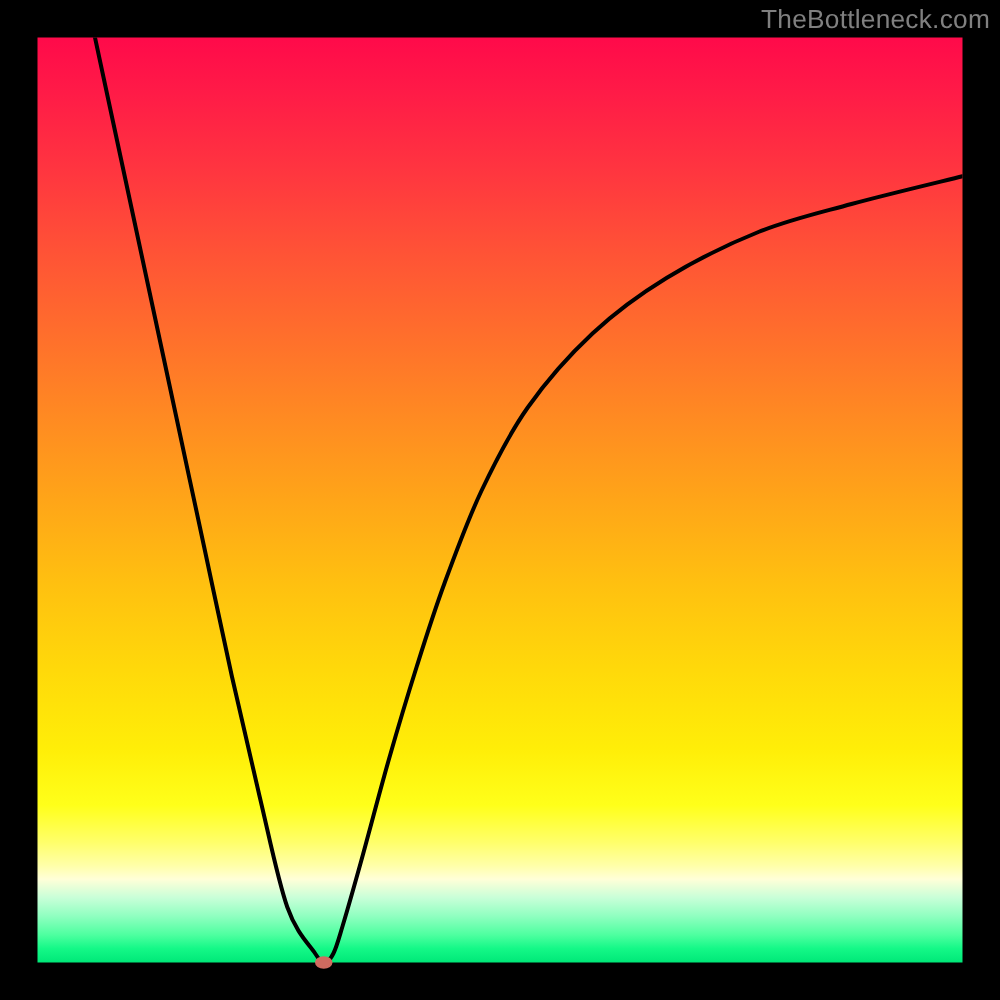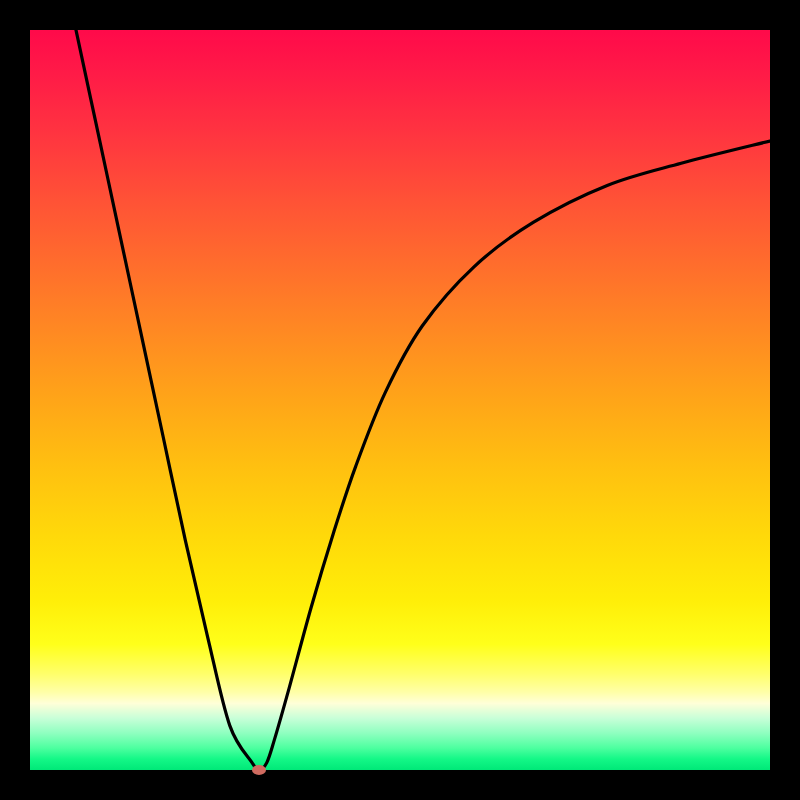--- a/index.html
+++ b/index.html
@@ -74,13 +74,14 @@
 </head>
 <body>
 
 <div class="frame">
   <div class="plot-area">
     <svg class="curve-svg" viewBox="0 0 740 740" preserveAspectRatio="none">
       <path id="curve-path" fill="none" stroke="#000000" stroke-width="3.2" stroke-linecap="round" d="M 0,-222 C 3.6999999999999997,-203.49999999999997 14.8,-146.76666666666654 22.2,-110.99999999999989 C 29.599999999999998,-75.23333333333322 37,-41.933333333333294 44.4,-7.399999999999977 C 51.8,27.13333333333334 59.199999999999996,61.66666666666671 66.6,96.20000000000005 C 74,130.73333333333338 81.39999999999999,165.26666666666674 88.8,199.80000000000007 C 96.2,234.3333333333334 103.6,268.86666666666673 111,303.40000000000003 C 118.4,337.93333333333334 125.79999999999998,372.4666666666667 133.2,407 C 140.6,441.5333333333333 148,477.3 155.4,510.6 C 162.8,543.9 170.2,575.9666666666666 177.6,606.8 C 185,637.6333333333333 192.4,674.6333333333333 199.8,695.6 C 207.20000000000002,716.5666666666667 217.06666666666666,725.2 222,732.6 C 226.93333333333334,740 226.93333333333334,740 229.4,740 C 231.86666666666667,740 234.33333333333334,737.5333333333333 236.8,732.6 C 239.26666666666668,727.6666666666667 240.50000000000003,722.7333333333333 244.20000000000002,710.4 C 247.9,698.0666666666666 252.83333333333334,680.8 259,658.6 C 265.1666666666667,636.4000000000001 273.8,603.1 281.2,577.2 C 288.59999999999997,551.3000000000001 296,526.6333333333333 303.4,503.2 C 310.79999999999995,479.76666666666665 316.9666666666667,460.03333333333336 325.6,436.6 C 334.23333333333335,413.1666666666667 344.09999999999997,386.0333333333333 355.2,362.59999999999997 C 366.3,339.16666666666663 377.40000000000003,316.9666666666667 392.20000000000005,296 C 407.00000000000006,275.0333333333333 425.5,254.06666666666663 444,236.79999999999995 C 462.5,219.53333333333327 481.00000000000006,205.96666666666664 503.20000000000005,192.39999999999998 C 525.4000000000001,178.83333333333331 552.5333333333334,165.26666666666662 577.2,155.39999999999998 C 601.8666666666667,145.53333333333333 624.0666666666667,140.60000000000005 651.2,133.20000000000005 C 678.3333333333334,125.80000000000005 725.2,114.7 740,111"></path>
     </svg>
     <div id="marker" class="marker" style="left: 229.4px; top: 740px; background: rgb(207, 107, 96);"></div>
   </div>
+  <div class="watermark">TheBottleneck.com</div>
 </div>
 
 </body></html>

